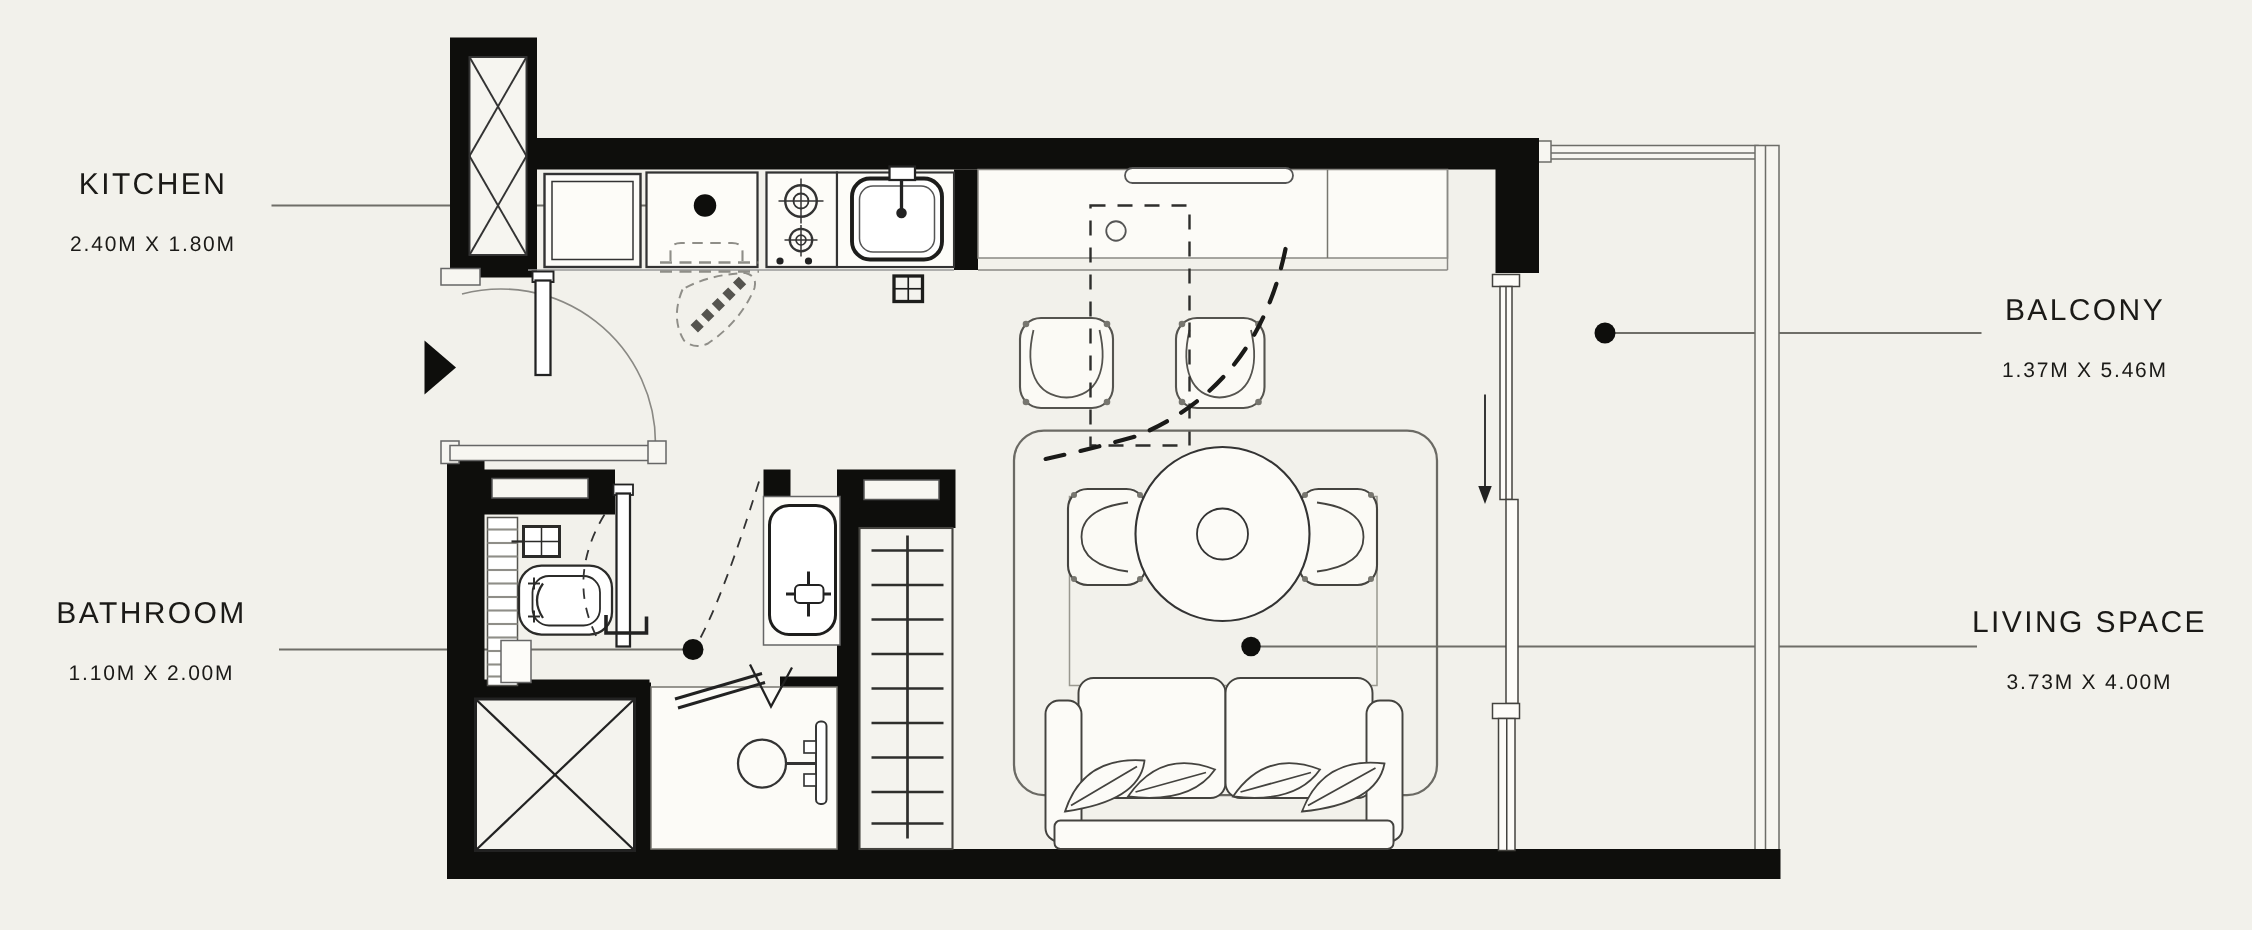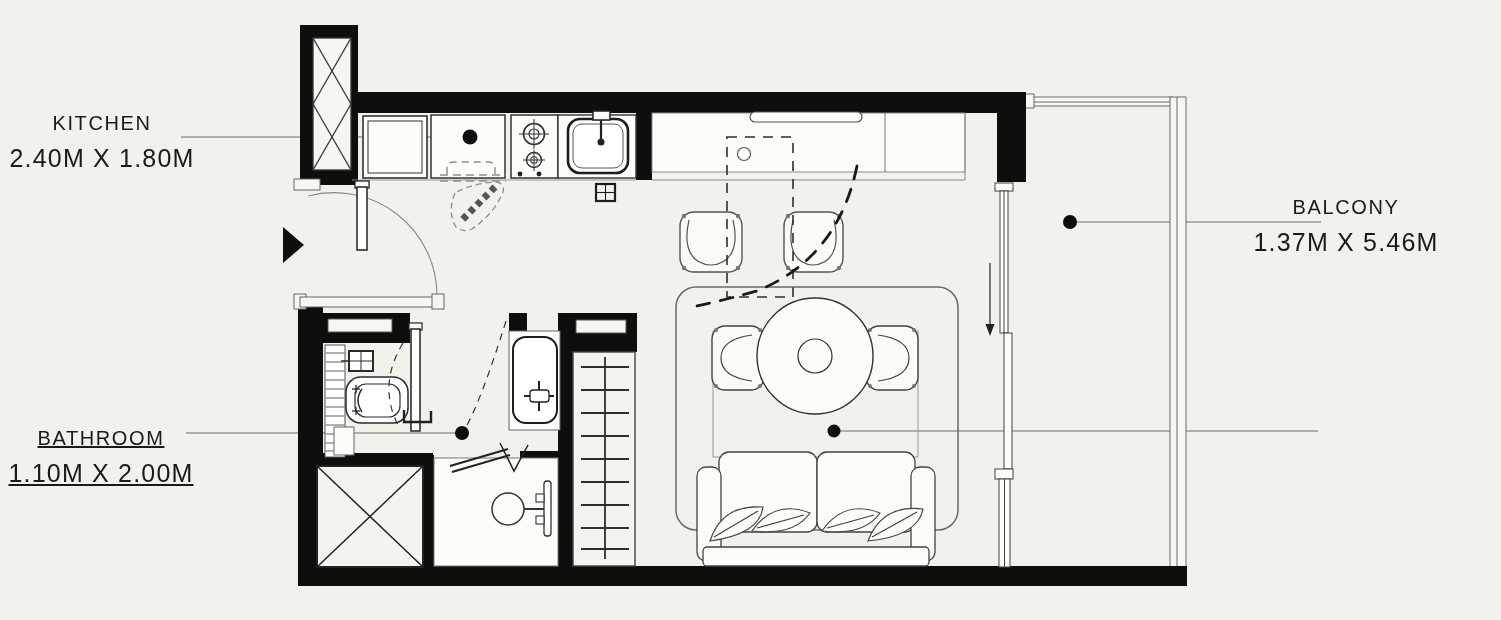--- a/index.html
+++ b/index.html
@@ -3,27 +3,27 @@
 <meta charset="utf-8">
 <style>
   html,body{margin:0;padding:0;background:#f2f1eb;}
   #stage{
     position:relative;width:1501px;height:620px;background:#f2f1eb;
     font-family:"Liberation Sans",sans-serif;overflow:hidden;
   }
   #plan-svg{position:absolute;left:0;top:0;}
   .room-label{
     position:absolute;display:flex;flex-direction:column;align-items:center;
-    gap:9px;color:#1b1a17;text-align:right;user-select:none;
+    gap:19px;color:#1b1a17;text-align:right;user-select:none;
   }
   .room-label .name{font-size:20px;font-weight:500;letter-spacing:1.6px;white-space:nowrap;}
-  .room-label .dims{font-size:25px;font-weight:500;letter-spacing:1.2px;white-space:nowrap;}
+  .room-label .dims{font-size:14px;font-weight:500;letter-spacing:1.2px;white-space:nowrap;}
   #label-kitchen{left:22px;top:112px;width:160px;}
-  #label-bathroom{left:20px;top:427px;width:162px;text-decoration:underline;}
-  #label-balcony{left:1268px;top:196px;width:156px;}
+  #label-bathroom{left:20px;top:398px;width:162px;}
+  #label-balcony{left:1312px;top:196px;width:156px;}
   #label-living{left:1314px;top:404px;width:158px;}
 </style>
 </head>
 <body>
 
 <div id="stage">
 
   <svg id="plan-svg" width="1501" height="620" viewBox="0 0 1501 620" xmlns="http://www.w3.org/2000/svg">
 
     <g stroke="#6f6e68" stroke-width="1.2">
@@ -301,14 +301,18 @@
     <span class="dims">2.40M X 1.80M</span>
   </div>
   <div class="room-label" id="label-bathroom">
     <span class="name">BATHROOM</span>
     <span class="dims">1.10M X 2.00M</span>
   </div>
   <div class="room-label" id="label-balcony">
     <span class="name">BALCONY</span>
     <span class="dims">1.37M X 5.46M</span>
   </div>
+  <div class="room-label" id="label-living">
+    <span class="name">LIVING SPACE</span>
+    <span class="dims">3.73M X 4.00M</span>
+  </div>
 
 </div>
 
 </body></html>

